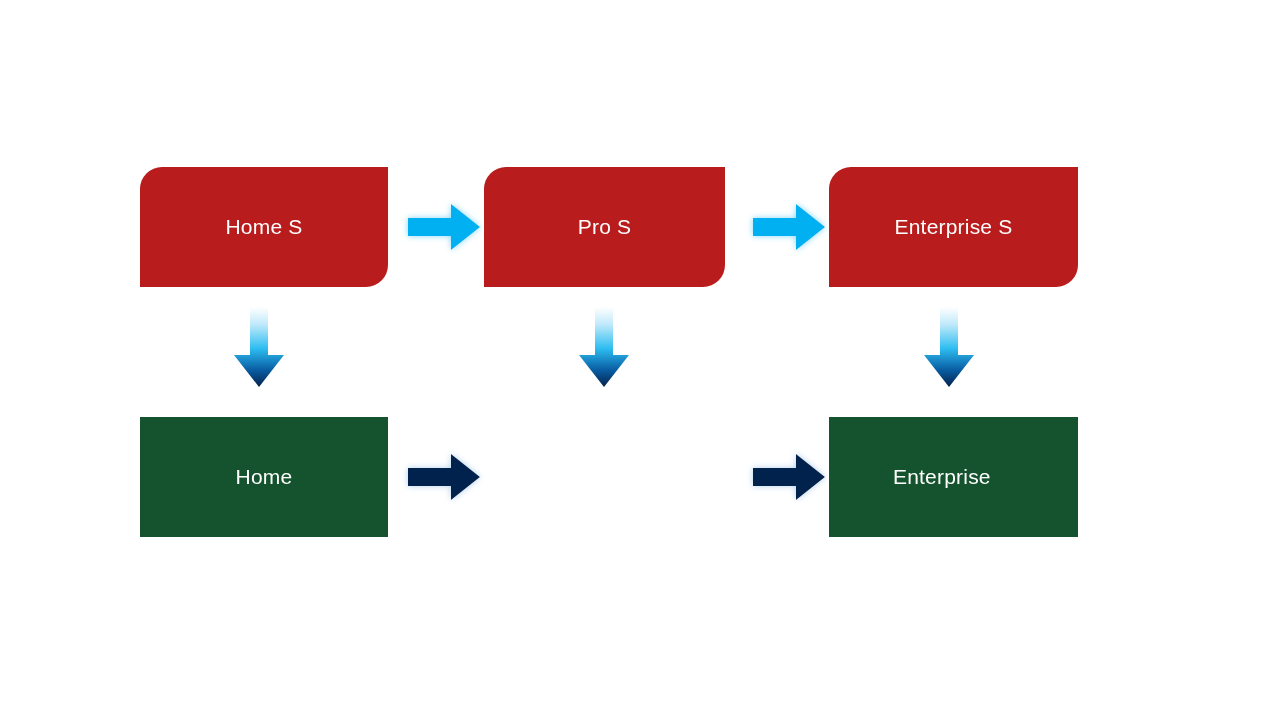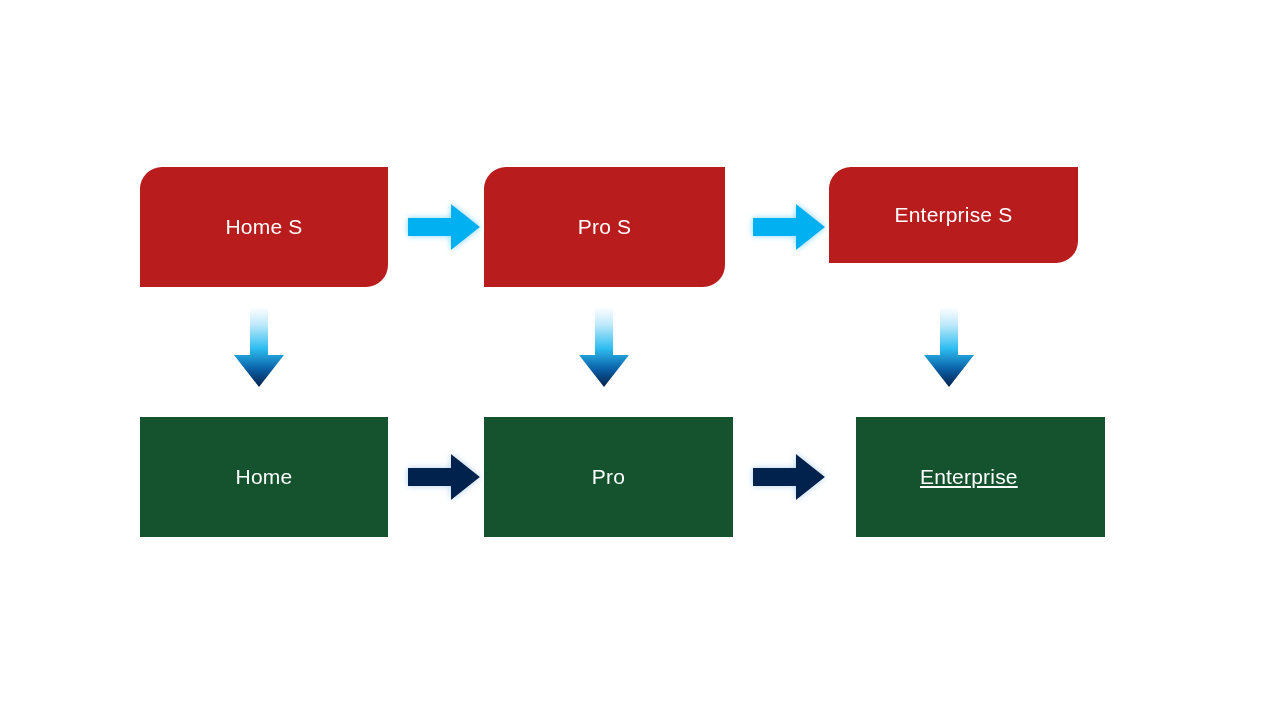--- a/index.html
+++ b/index.html
@@ -52,26 +52,26 @@
   }
 
   .node-label {
     display: block;
     pointer-events: none;
   }
 
   
   #node-home-s       { left: 140px; top: 167px;  width: 248px; height: 120px; }
   #node-pro-s        { left: 484px; top: 167px;  width: 241px; height: 120px; }
-  #node-enterprise-s { left: 829px; top: 167px;  width: 249px; height: 96px; justify-content: center; }
+  #node-enterprise-s { left: 829px; top: 167px;  width: 249px; height: 120px; justify-content: center; }
 
   
   #node-home       { left: 140px; top: 417px; width: 248px; height: 120px; }
   #node-pro        { left: 484px; top: 417px; width: 249px; height: 120px; }
-  #node-enterprise { left: 856px; top: 417px; width: 249px; height: 120px; text-decoration: underline; }
+  #node-enterprise { left: 829px; top: 417px; width: 249px; height: 120px; }
 
   
   #node-enterprise { justify-content: flex-start; padding-left: 64px; }
 
   
   .arrow {
     position: absolute;
     display: block;
   }
   .arrow svg { display: block; overflow: visible; }
@@ -170,23 +170,20 @@
         </linearGradient>
       </defs>
       <path d="M22,2 L40,2 L40,50 L56,50 L31,82 L6,50 L22,50 Z" fill="url(#vgrad3)"></path>
     </svg>
   </div>
 
   <div class="node product" id="node-home">
     <span class="node-label">Home</span>
   </div>
 
-  <div class="node product" id="node-pro">
-    <span class="node-label">Pro</span>
-  </div>
 
   <div class="node product" id="node-enterprise">
     <span class="node-label">Enterprise</span>
   </div>
 
   <div class="arrow" id="arrow-h-bottom-1">
     <svg width="80" height="56" viewBox="0 0 80 56">
       <defs>
         <filter id="glowNavy1" x="-50%" y="-50%" width="200%" height="200%">
           <feDropShadow dx="0" dy="0" stdDeviation="3.4" flood-color="#A8CCE8" flood-opacity="0.9"></feDropShadow>

